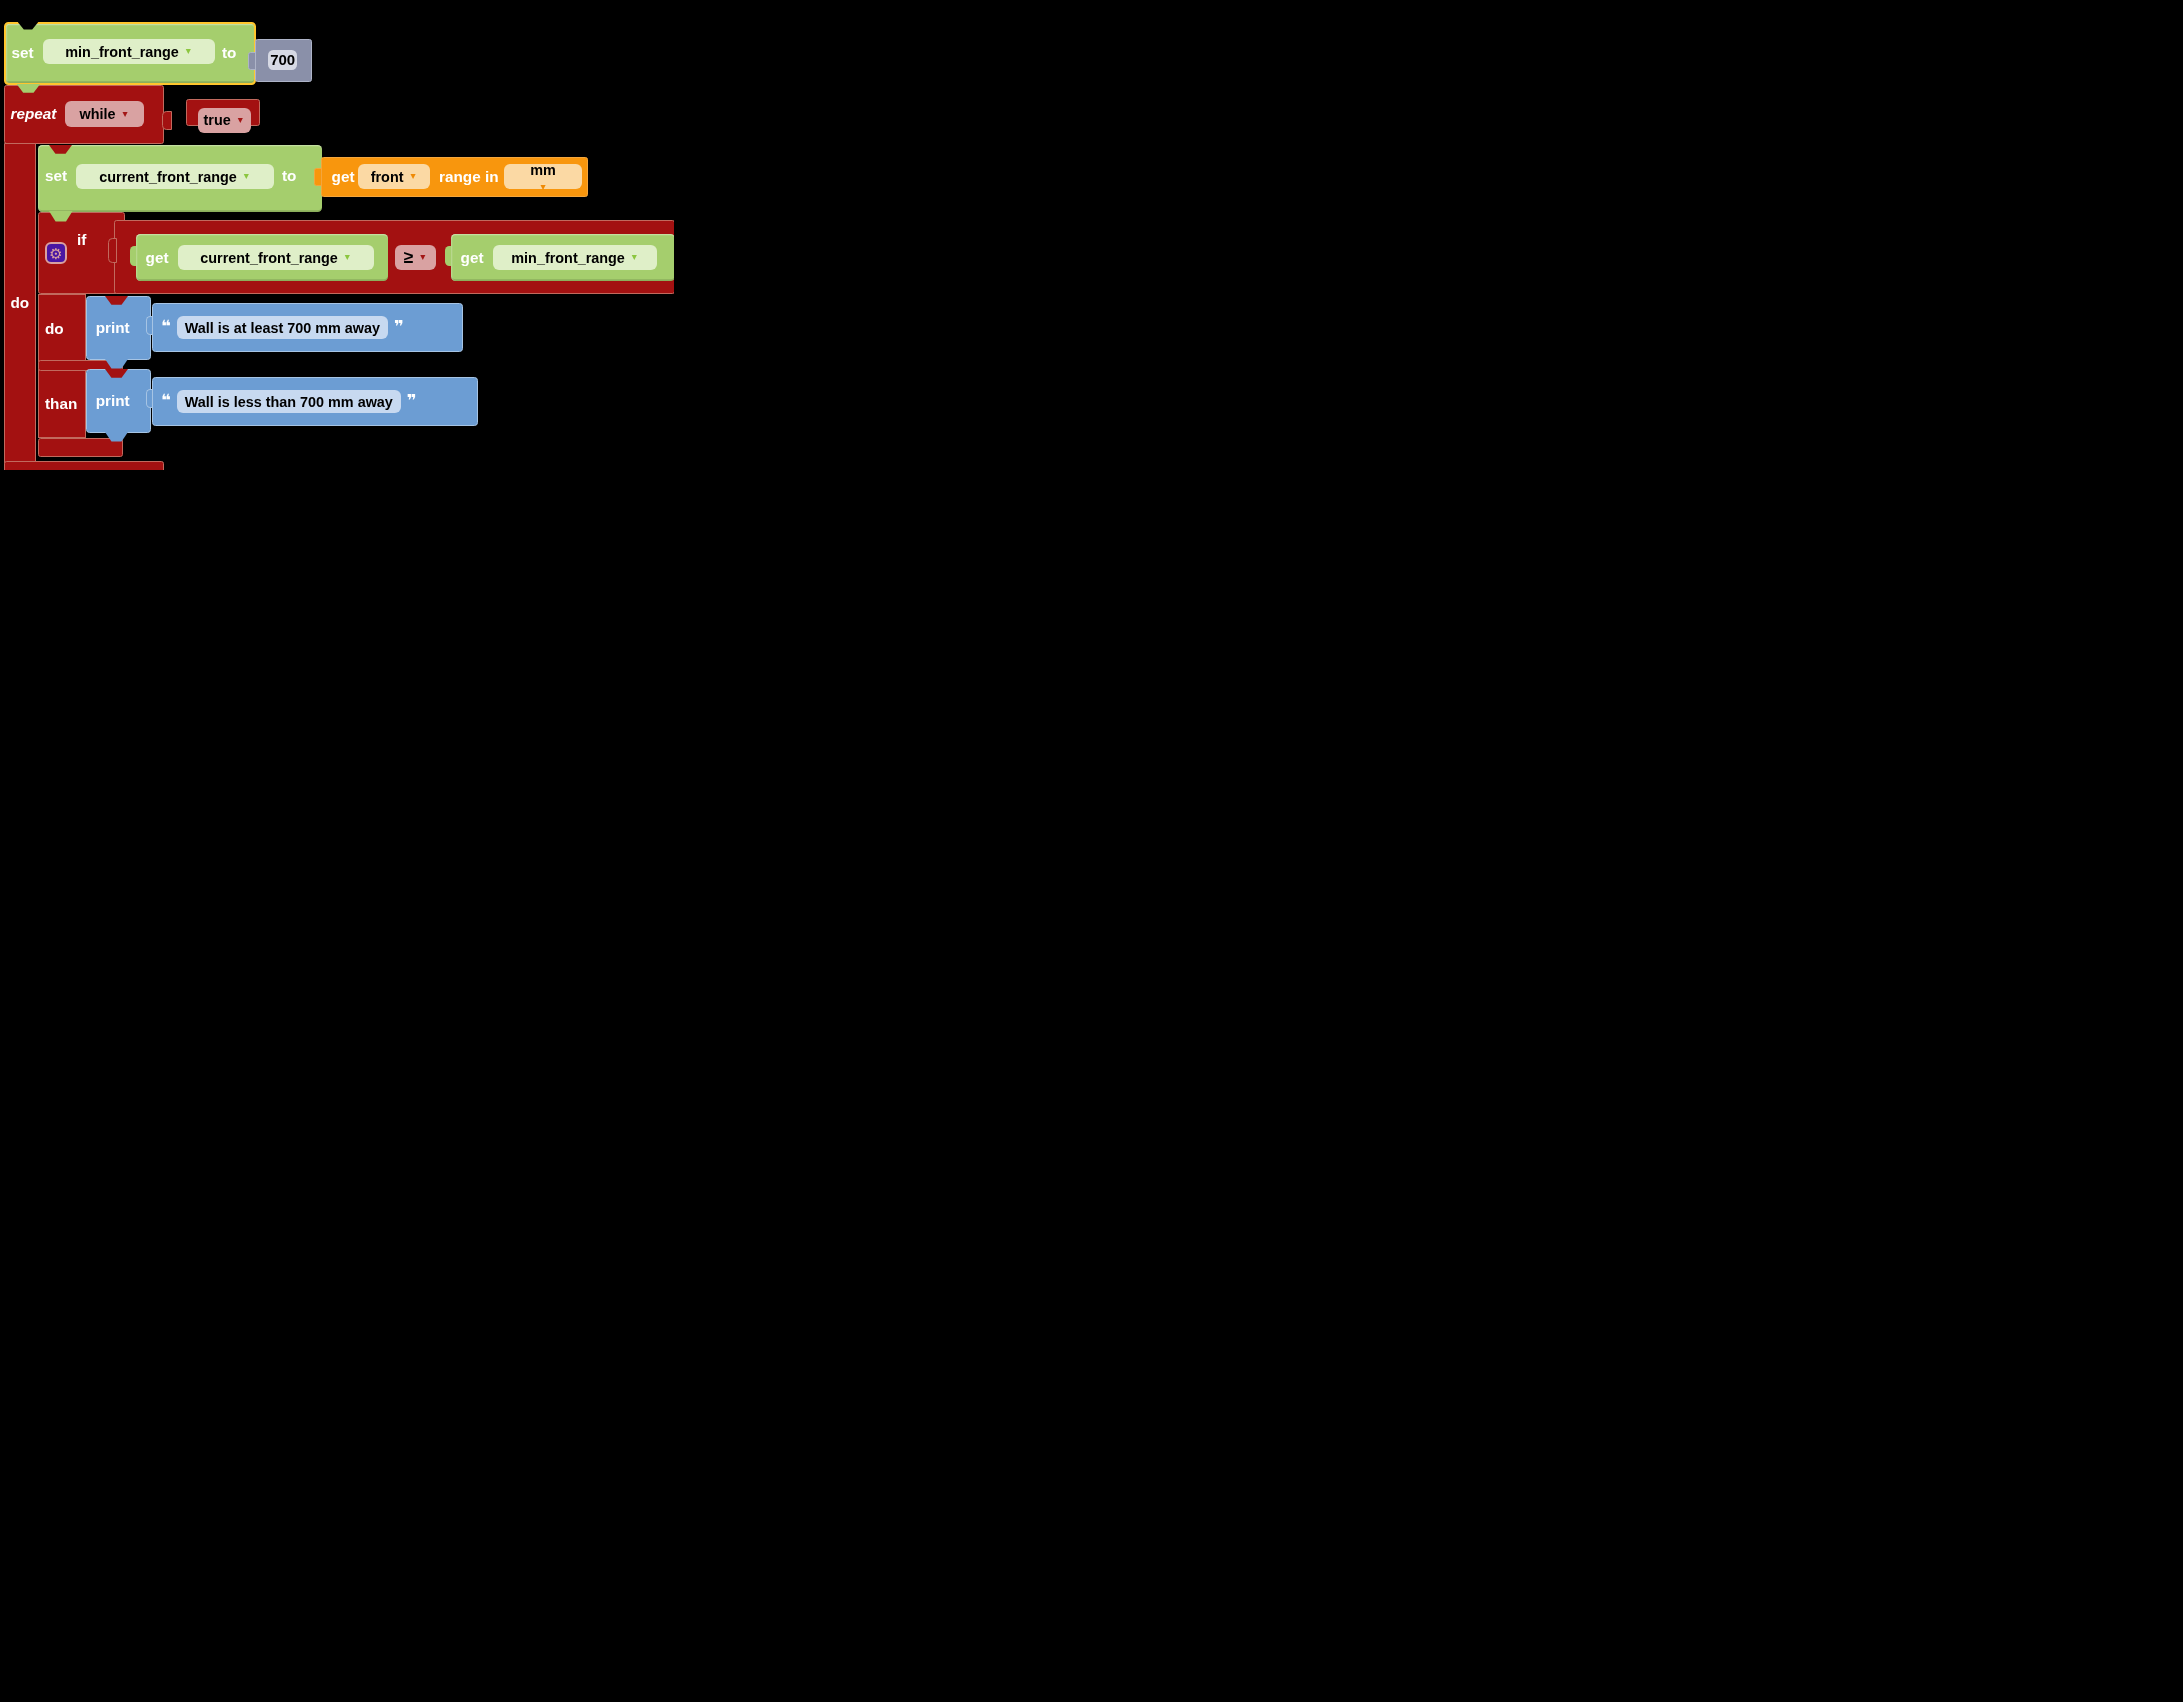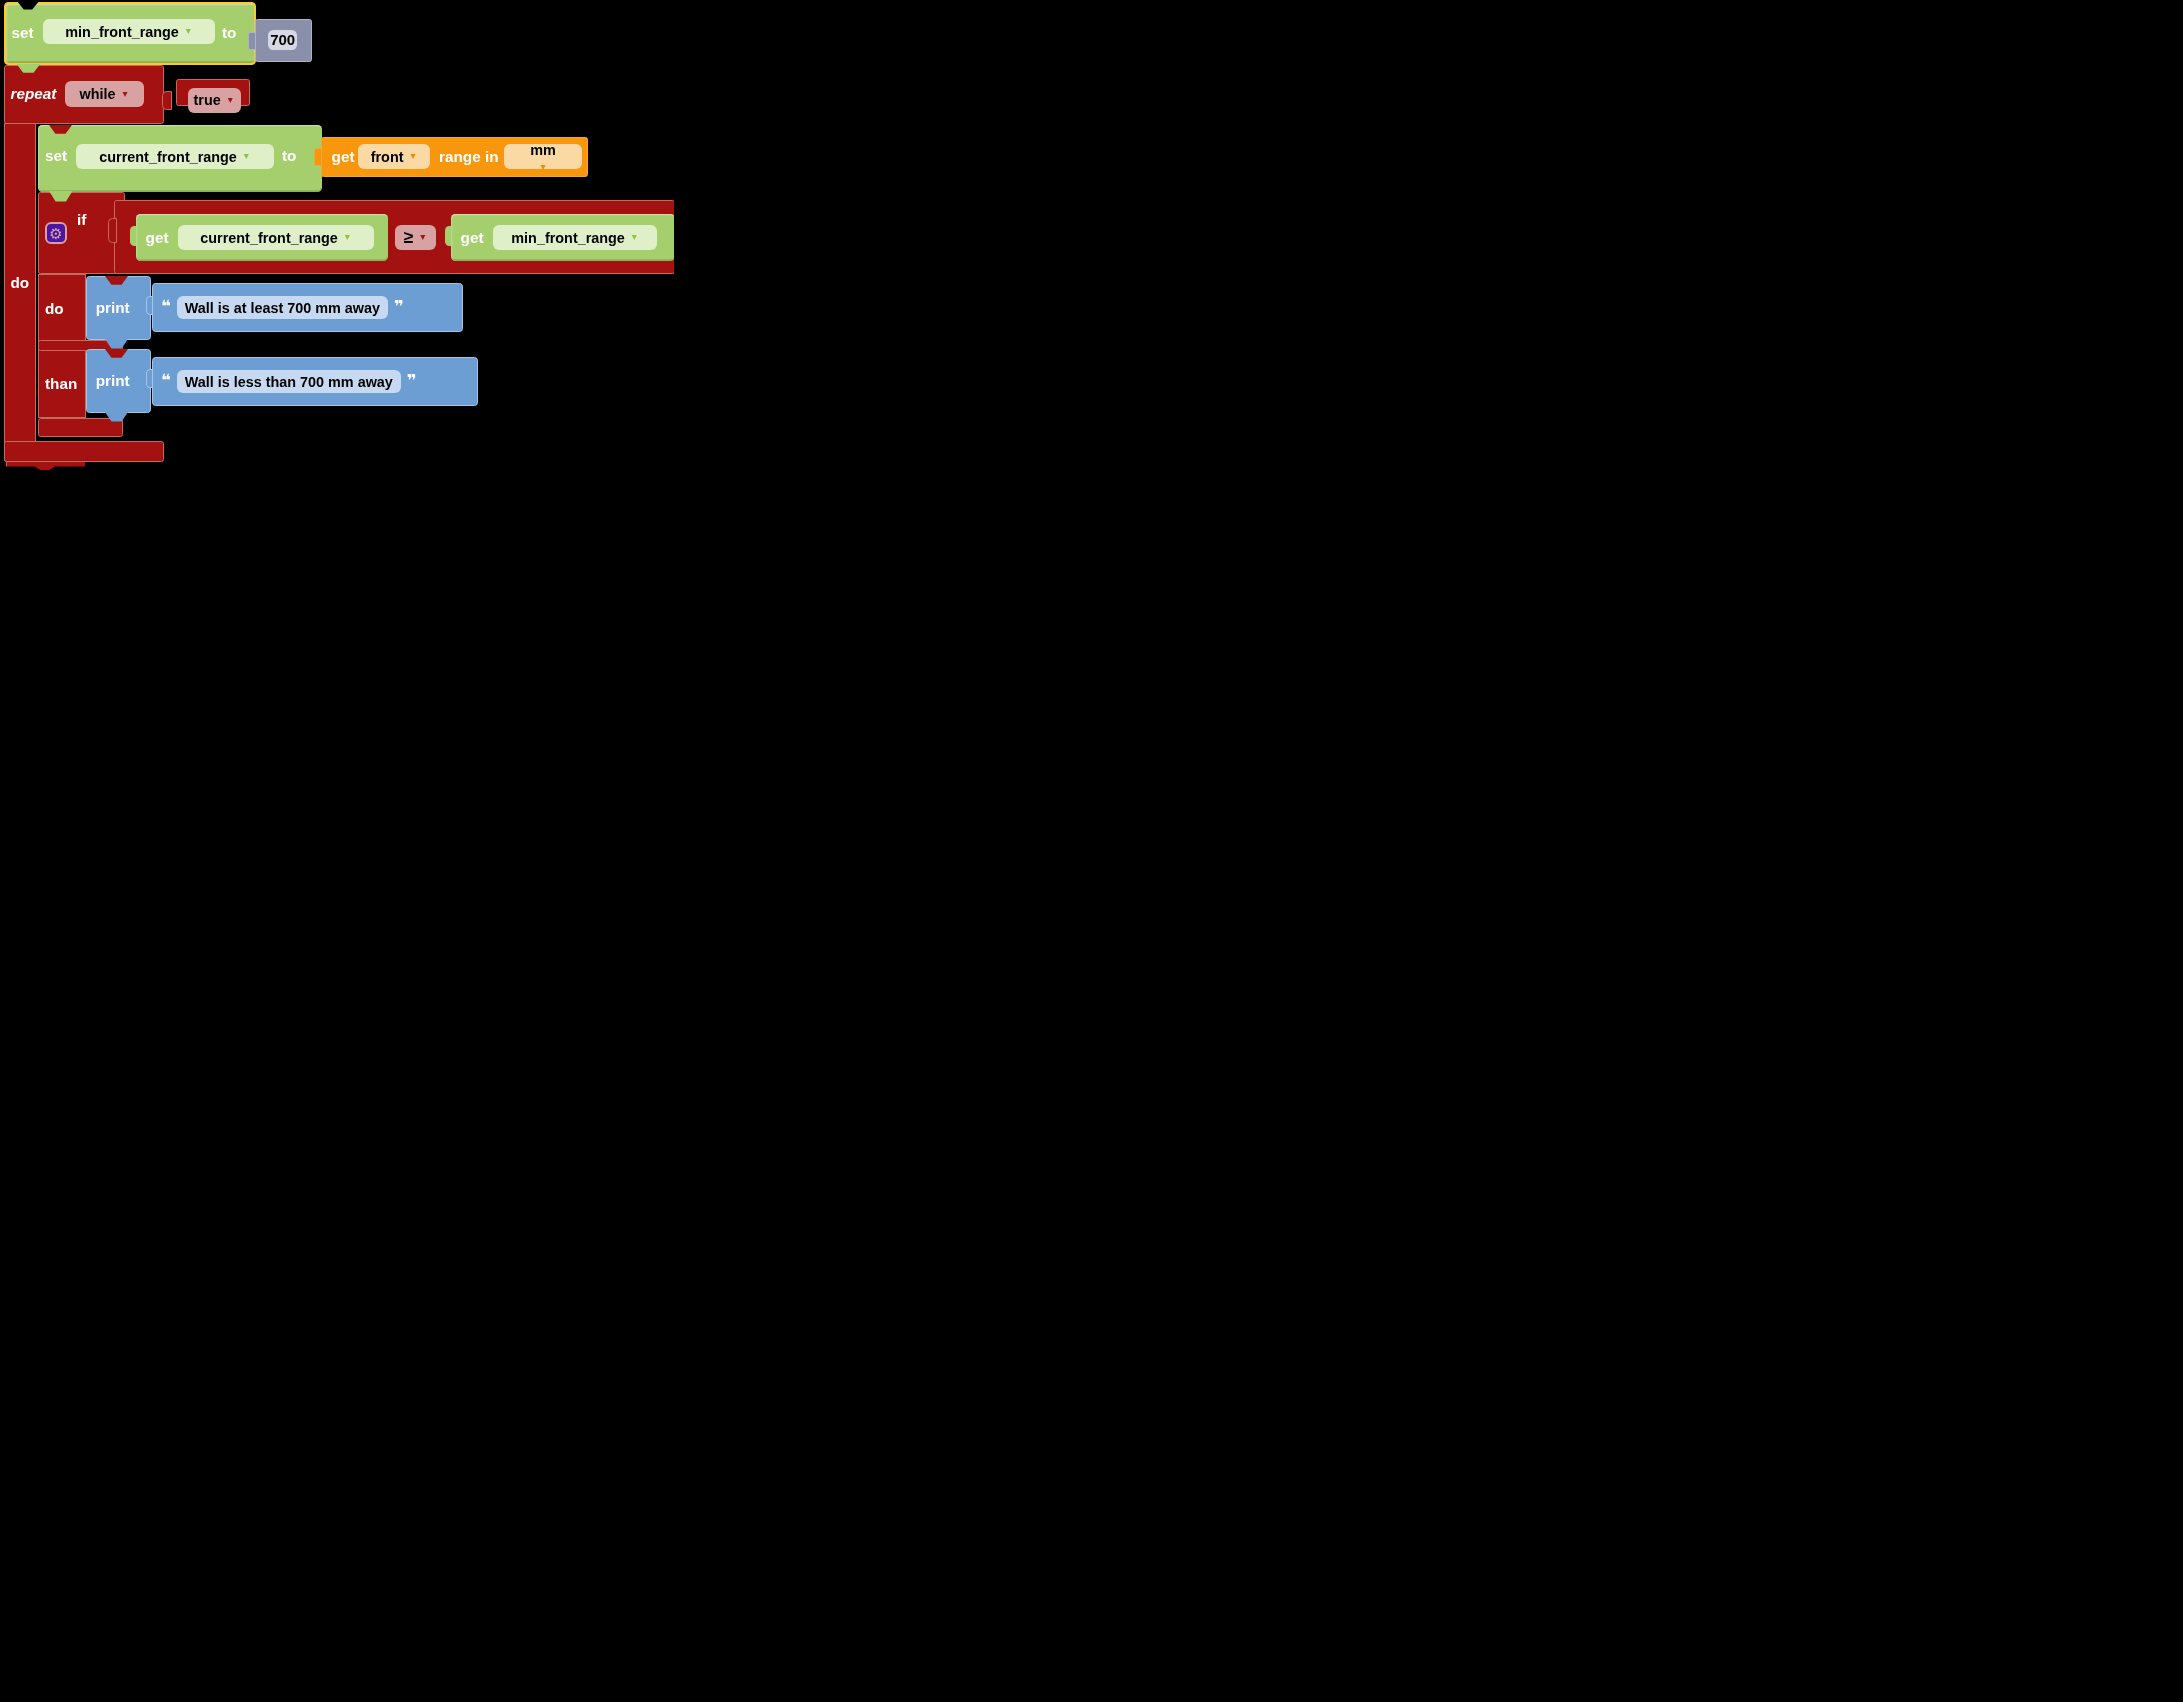--- a/index.html
+++ b/index.html
@@ -7,21 +7,21 @@
     --variable_block:#A5CE6D; --variable_field:#DFEFC8; --variable_arrow:#8CC63F;
     --selected_outline:#FFC62E;
     --math_block:#8A90A9; --math_border:#AEB4C8; --math_field:#D6D9E4;
     --sensor_block:#F8960D; --sensor_border:#F4A63C; --sensor_field:#FBD9A4; --sensor_arrow:#EF8A05;
     --text_block:#6C9DD3; --text_border:#A6C4E4; --text_field:#C7D9F0;
     --mutator_bg:#4A16A3; --mutator_icon:#D9A0A0;
   }
   html,body{margin:0;padding:0;background:#000;}
   #canvas{position:relative;width:674px;height:470px;background:#000;overflow:hidden;
           font-family:"Liberation Sans","DejaVu Sans",sans-serif;font-weight:bold;}
-  .abs{position:absolute;box-sizing:border-box;}
+  .abs{position:absolute;box-sizing:border-box;margin-top:20px;}
   .lbl{color:#fff;font-size:15.3px;line-height:1;white-space:nowrap;}
   
   .red{background:var(--loop_block);border:1.3px solid var(--loop_border);border-radius:2.6px;}
   
   .green{background:var(--variable_block);border-radius:4.4px;
          box-shadow:inset 0 1.3px 0 rgba(255,255,255,.35), inset 1.3px 0 0 rgba(255,255,255,.22), inset 0 -1.7px 0 rgba(0,0,0,.15);}
   
   .field{display:flex;align-items:center;justify-content:center;gap:5.2px;border-radius:6.1px;
          color:#000;font-size:14.4px;white-space:nowrap;}
   .f-green{background:var(--variable_field);}
@@ -53,21 +53,21 @@
   <div class="abs z1" style="left:6.1px;top:462px;width:79px;height:8.3px;background:var(--loop_block);border-left:1.3px solid var(--loop_border);
               clip-path:polygon(0 0,100% 0,100% 55%,62% 55%,54% 100%,44% 100%,36% 55%,0 55%,0 100%,0 0);"></div>
   <span class="abs lbl z2" style="left:10.5px;top:86px;font-style:italic;">repeat</span>
   <div class="abs field f-pink z2" style="left:65px;top:81px;width:79px;height:26px;">
     <span>while</span>
     <span class="arrow a-red">▼</span>
   </div>
   <span class="abs lbl z2" style="left:10.5px;top:275px;">do</span>
 
   <div class="abs red z2 tab-left" style="left:162px;top:91px;width:9.6px;height:19px;"></div>
-  <div class="abs red z2" style="left:176px;top:79px;width:74px;height:27px;text-decoration:underline;">
+  <div class="abs red z2" style="left:186px;top:79px;width:74px;height:27px;text-decoration:underline;">
     <div class="field f-pink" style="position:absolute;left:10.5px;top:7.9px;width:53px;height:25px;">
       <span>true</span>
       <span class="arrow a-red">▼</span>
     </div>
   </div>
 
   <div class="abs green z2" style="left:4.4px;top:1.7px;width:252px;height:63px;border:2.2px solid var(--selected_outline);border-radius:4.4px;"></div>
   <div class="abs z4" style="left:17.5px;top:1.7px;width:21px;height:7.9px;background:#000;clip-path:polygon(0 0,100% 0,70% 100%,30% 100%);"></div>
   <div class="abs z3" style="left:16.6px;top:64px;width:23.6px;height:8.7px;background:var(--variable_block);
               clip-path:polygon(0 0,100% 0,72% 100%,28% 100%);filter:drop-shadow(0 1.7px 0 var(--selected_outline));"></div>

